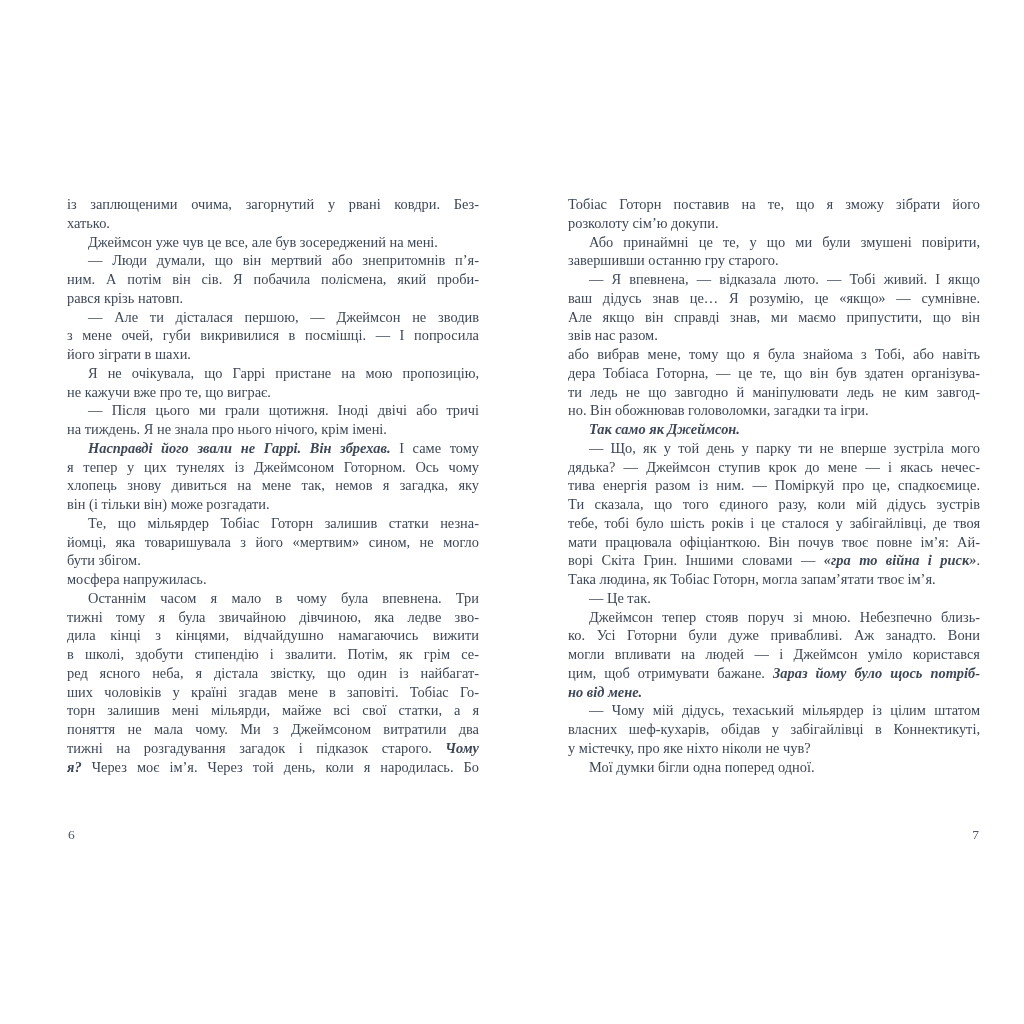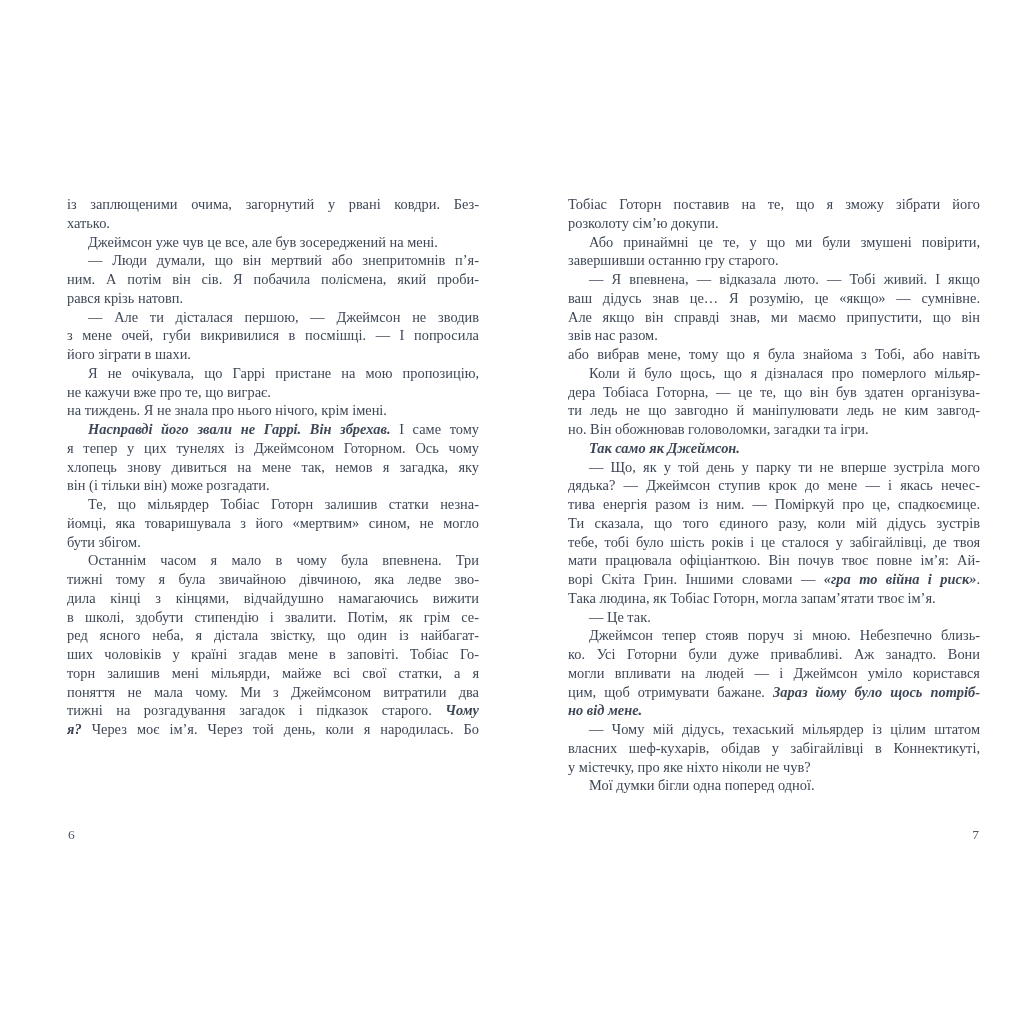--- a/index.html
+++ b/index.html
@@ -65,28 +65,30 @@
         <div class="line"><span class="seg-r">хатько.</span></div>
         <div class="line ind"><span class="seg-r">Джеймсон уже чув це все, але був зосереджений на мені.</span></div>
         <div class="line just ind"><span class="seg-r">— Люди думали, що він мертвий або знепритомнів п’я-</span></div>
         <div class="line just"><span class="seg-r">ним. А потім він сів. Я побачила полісмена, який проби-</span></div>
         <div class="line"><span class="seg-r">рався крізь натовп.</span></div>
         <div class="line just ind"><span class="seg-r">— Але ти дісталася першою, — Джеймсон не зводив</span></div>
         <div class="line just"><span class="seg-r">з мене очей, губи викривилися в посмішці. — І попросила</span></div>
         <div class="line"><span class="seg-r">його зіграти в шахи.</span></div>
         <div class="line just ind"><span class="seg-r">Я не очікувала, що Гаррі пристане на мою пропозицію,</span></div>
         <div class="line"><span class="seg-r">не кажучи вже про те, що виграє.</span></div>
+        <div class="line just ind"><span class="seg-r">— Після цього ми грали щотижня. Іноді двічі або тричі</span></div>
         <div class="line"><span class="seg-r">на тиждень. Я не знала про нього нічого, крім імені.</span></div>
         <div class="line just ind"><span class="seg-i">Насправді його звали не Гаррі. Він збрехав.</span><span class="seg-r"> І саме тому</span></div>
         <div class="line just"><span class="seg-r">я тепер у цих тунелях із Джеймсоном Готорном. Ось чому</span></div>
         <div class="line just"><span class="seg-r">хлопець знову дивиться на мене так, немов я загадка, яку</span></div>
         <div class="line"><span class="seg-r">він (і тільки він) може розгадати.</span></div>
         <div class="line just ind"><span class="seg-r">Те, що мільярдер Тобіас Готорн залишив статки незна-</span></div>
         <div class="line just"><span class="seg-r">йомці, яка товаришувала з його «мертвим» сином, не могло</span></div>
         <div class="line"><span class="seg-r">бути збігом.</span></div>
+        <div class="line"><span class="seg-r">мосфера напружилась.</span></div>
         <div class="line just ind"><span class="seg-r">Останнім часом я мало в чому була впевнена. Три</span></div>
         <div class="line just"><span class="seg-r">тижні тому я була звичайною дівчиною, яка ледве зво-</span></div>
         <div class="line just"><span class="seg-r">дила кінці з кінцями, відчайдушно намагаючись вижити</span></div>
         <div class="line just"><span class="seg-r">в школі, здобути стипендію і звалити. Потім, як грім се-</span></div>
         <div class="line just"><span class="seg-r">ред ясного неба, я дістала звістку, що один із найбагат-</span></div>
         <div class="line just"><span class="seg-r">ших чоловіків у країні згадав мене в заповіті. Тобіас Го-</span></div>
         <div class="line just"><span class="seg-r">торн залишив мені мільярди, майже всі свої статки, а я</span></div>
         <div class="line just"><span class="seg-r">поняття не мала чому. Ми з Джеймсоном витратили два</span></div>
         <div class="line just"><span class="seg-r">тижні на розгадування загадок і підказок старого. </span><span class="seg-i">Чому</span></div>
         <div class="line just"><span class="seg-i">я?</span><span class="seg-r"> Через моє ім’я. Через той день, коли я народилась. Бо</span></div>
@@ -98,21 +100,20 @@
     <div class="text-block">
         <div class="line just"><span class="seg-r">Тобіас Готорн поставив на те, що я зможу зібрати його</span></div>
         <div class="line"><span class="seg-r">розколоту сім’ю докупи.</span></div>
         <div class="line just ind"><span class="seg-r">Або принаймні це те, у що ми були змушені повірити,</span></div>
         <div class="line"><span class="seg-r">завершивши останню гру старого.</span></div>
         <div class="line just ind"><span class="seg-r">— Я впевнена, — відказала люто. — Тобі живий. І якщо</span></div>
         <div class="line just"><span class="seg-r">ваш дідусь знав це… Я розумію, це «якщо» — сумнівне.</span></div>
         <div class="line just"><span class="seg-r">Але якщо він справді знав, ми маємо припустити, що він</span></div>
         <div class="line"><span class="seg-r">звів нас разом.</span></div>
         <div class="line just"><span class="seg-r">або вибрав мене, тому що я була знайома з Тобі, або навіть</span></div>
-        <div class="line just ind"><span class="seg-r">Коли й було щось, що я дізналася про померлого мільяр-</span></div>
         <div class="line just"><span class="seg-r">дера Тобіаса Готорна, — це те, що він був здатен організува-</span></div>
         <div class="line just"><span class="seg-r">ти ледь не що завгодно й маніпулювати ледь не ким завгод-</span></div>
         <div class="line"><span class="seg-r">но. Він обожнював головоломки, загадки та ігри.</span></div>
         <div class="line ind"><span class="seg-i">Так само як Джеймсон.</span></div>
         <div class="line just ind"><span class="seg-r">— Що, як у той день у парку ти не вперше зустріла мого</span></div>
         <div class="line just"><span class="seg-r">дядька? — Джеймсон ступив крок до мене — і якась нечес-</span></div>
         <div class="line just"><span class="seg-r">тива енергія разом із ним. — Поміркуй про це, спадкоємице.</span></div>
         <div class="line just"><span class="seg-r">Ти сказала, що того єдиного разу, коли мій дідусь зустрів</span></div>
         <div class="line just"><span class="seg-r">тебе, тобі було шість років і це сталося у забігайлівці, де твоя</span></div>
         <div class="line just"><span class="seg-r">мати працювала офіціанткою. Він почув твоє повне ім’я: Ай-</span></div>

